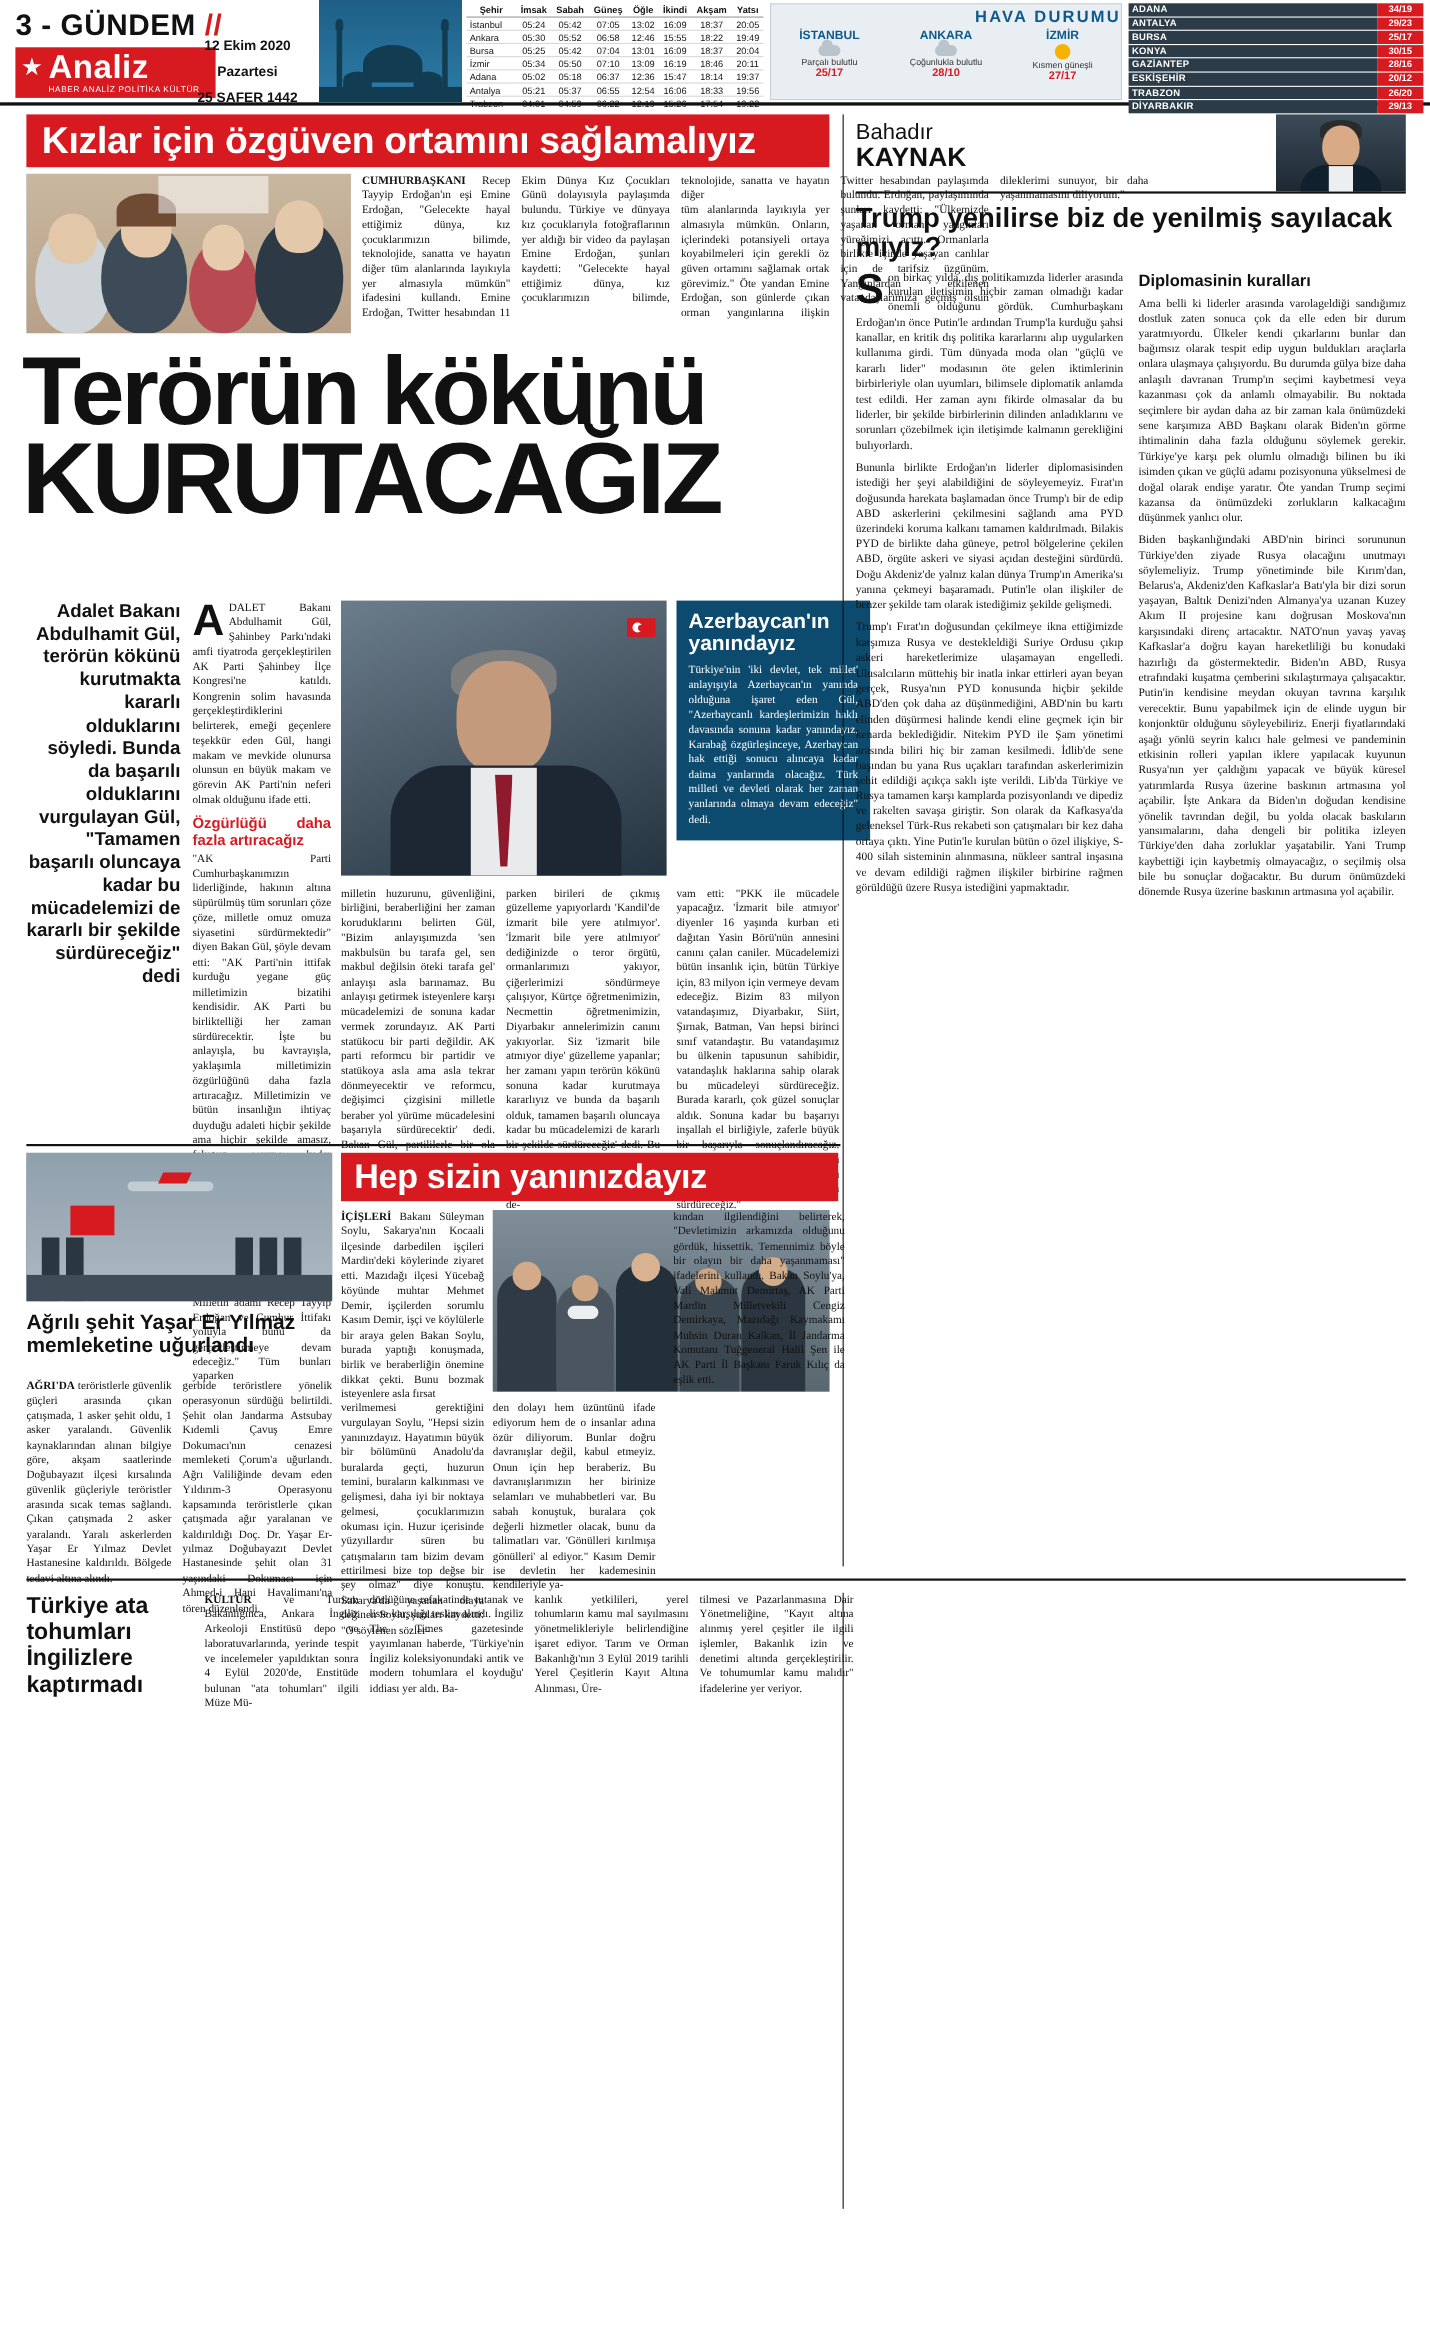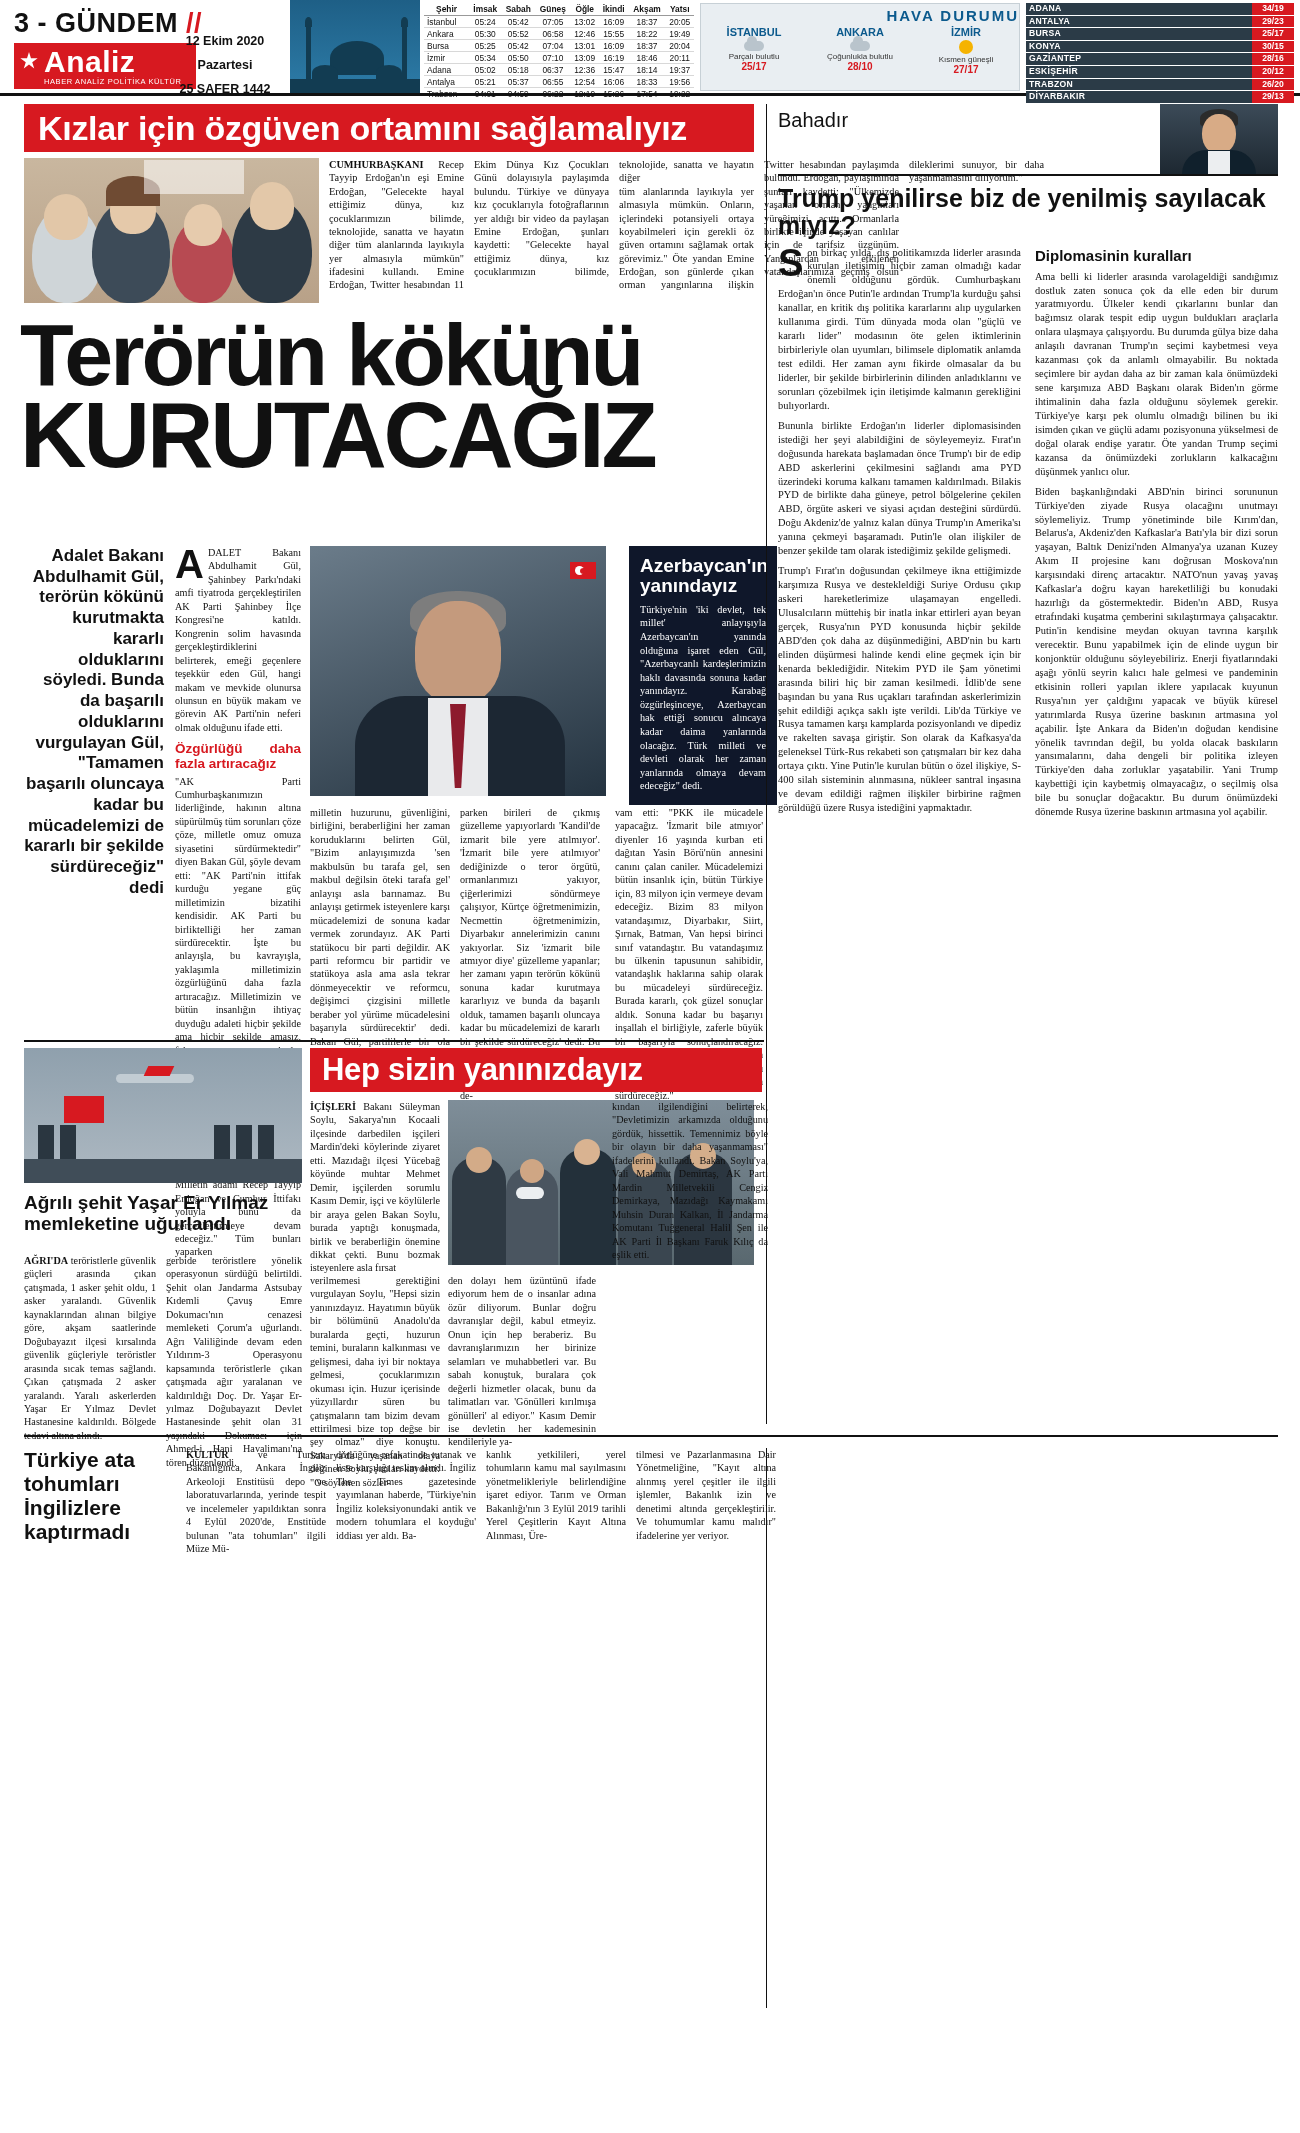--- a/index.html
+++ b/index.html
@@ -157,21 +157,21 @@
   .mp-head{position:absolute;left:105px;top:55px;width:86px;height:102px;background:#c49a7d;border-radius:46% 46% 42% 42%;}
   .mp-hair{position:absolute;left:100px;top:45px;width:96px;height:46px;background:#7d7d7d;border-radius:48% 48% 30% 30%;}
   .mp-body{position:absolute;left:45px;top:150px;width:210px;height:110px;background:#1c2733;border-radius:50px 50px 0 0;}
   .mp-shirt{position:absolute;left:118px;top:152px;width:60px;height:100px;background:#e9eaec;}
   .mp-tie{position:absolute;left:140px;top:158px;width:16px;height:84px;background:#8d1b2d;clip-path:polygon(0 0,100% 0,70% 100%,30% 100%);}
 
   .artcol2{ position:absolute; left:310px; top:806px; width:140px; font-size:10.2px; line-height:1.32; text-align:justify; }
   .artcol3{ position:absolute; left:460px; top:806px; width:140px; font-size:10.2px; line-height:1.32; text-align:justify; }
 
   .azbox{
-    position:absolute; left:629px; top:546px; width:148px; background:#0f172a;
+    position:absolute; left:615px; top:546px; width:176px; background:#0c4a6e;
     color:#fff; padding:10px 11px 12px;
   }
   .azbox h3{
     margin:0 0 7px; font-family:"Liberation Sans", sans-serif; font-weight:bold;
     font-size:19px; line-height:1.05;
   }
   .azbox p{ margin:0; font-size:10.2px; line-height:1.33; text-align:justify; }
   .artcol4{ position:absolute; left:615px; top:806px; width:148px; font-size:10.2px; line-height:1.32; text-align:justify; }
 
   
@@ -496,20 +496,21 @@
   <div class="azbox">
     <h3>Azerbaycan'ın yanındayız</h3>
     <p>Türkiye'nin 'iki devlet, tek millet' anlayışıyla Azerbaycan'ın yanında olduğuna işaret eden Gül, "Azerbaycanlı kardeşlerimizin haklı davasında sonuna kadar yanındayız. Karabağ özgürleşinceye, Azerbaycan hak ettiği sonucu alıncaya kadar daima yanlarında olacağız. Türk milleti ve devleti olarak her zaman yanlarında olmaya devam edeceğiz" dedi.</p>
   </div>
   <div class="artcol4">vam etti: "PKK ile mücadele yapacağız. 'İzmarit bile atmıyor' diyenler 16 yaşında kurban eti dağıtan Yasin Börü'nün annesini canını çalan caniler. Mücadelemizi bütün insanlık için, bütün Türkiye için, 83 milyon için vermeye devam edeceğiz. Bizim 83 milyon vatandaşımız, Diyarbakır, Siirt, Şırnak, Batman, Van hepsi birinci sınıf vatandaştır. Bu vatandaşımız bu ülkenin tapusunun sahibidir, vatandaşlık haklarına sahip olarak bu mücadeleyi sürdüreceğiz. Burada kararlı, çok güzel sonuçlar aldık. Sonuna kadar bu başarıyı inşallah el birliğiyle, zaferle büyük bir başarıyla sonuçlandıracağız. Bölgede ret, inkar ve asimilasyon politikaları geçmişte kaldı. Bu konuda kararlı duruşumuzu da sürdüreceğiz."</div>
 
   <div class="rightcol">
     <div class="colhead">
       <div class="colname">
         <span>Bahadır</span>
+        <b>KAYNAK</b>
       </div>
       <div class="colphoto">
         <div class="ch-hair"></div>
           <div class="ch-head"></div>
         <div class="ch-body"></div>
           <div class="ch-shirt"></div>
       </div>
     </div>
     <div class="coltitle">Trump yenilirse biz de yenilmiş sayılacak mıyız?</div>
     <div class="coltext">

